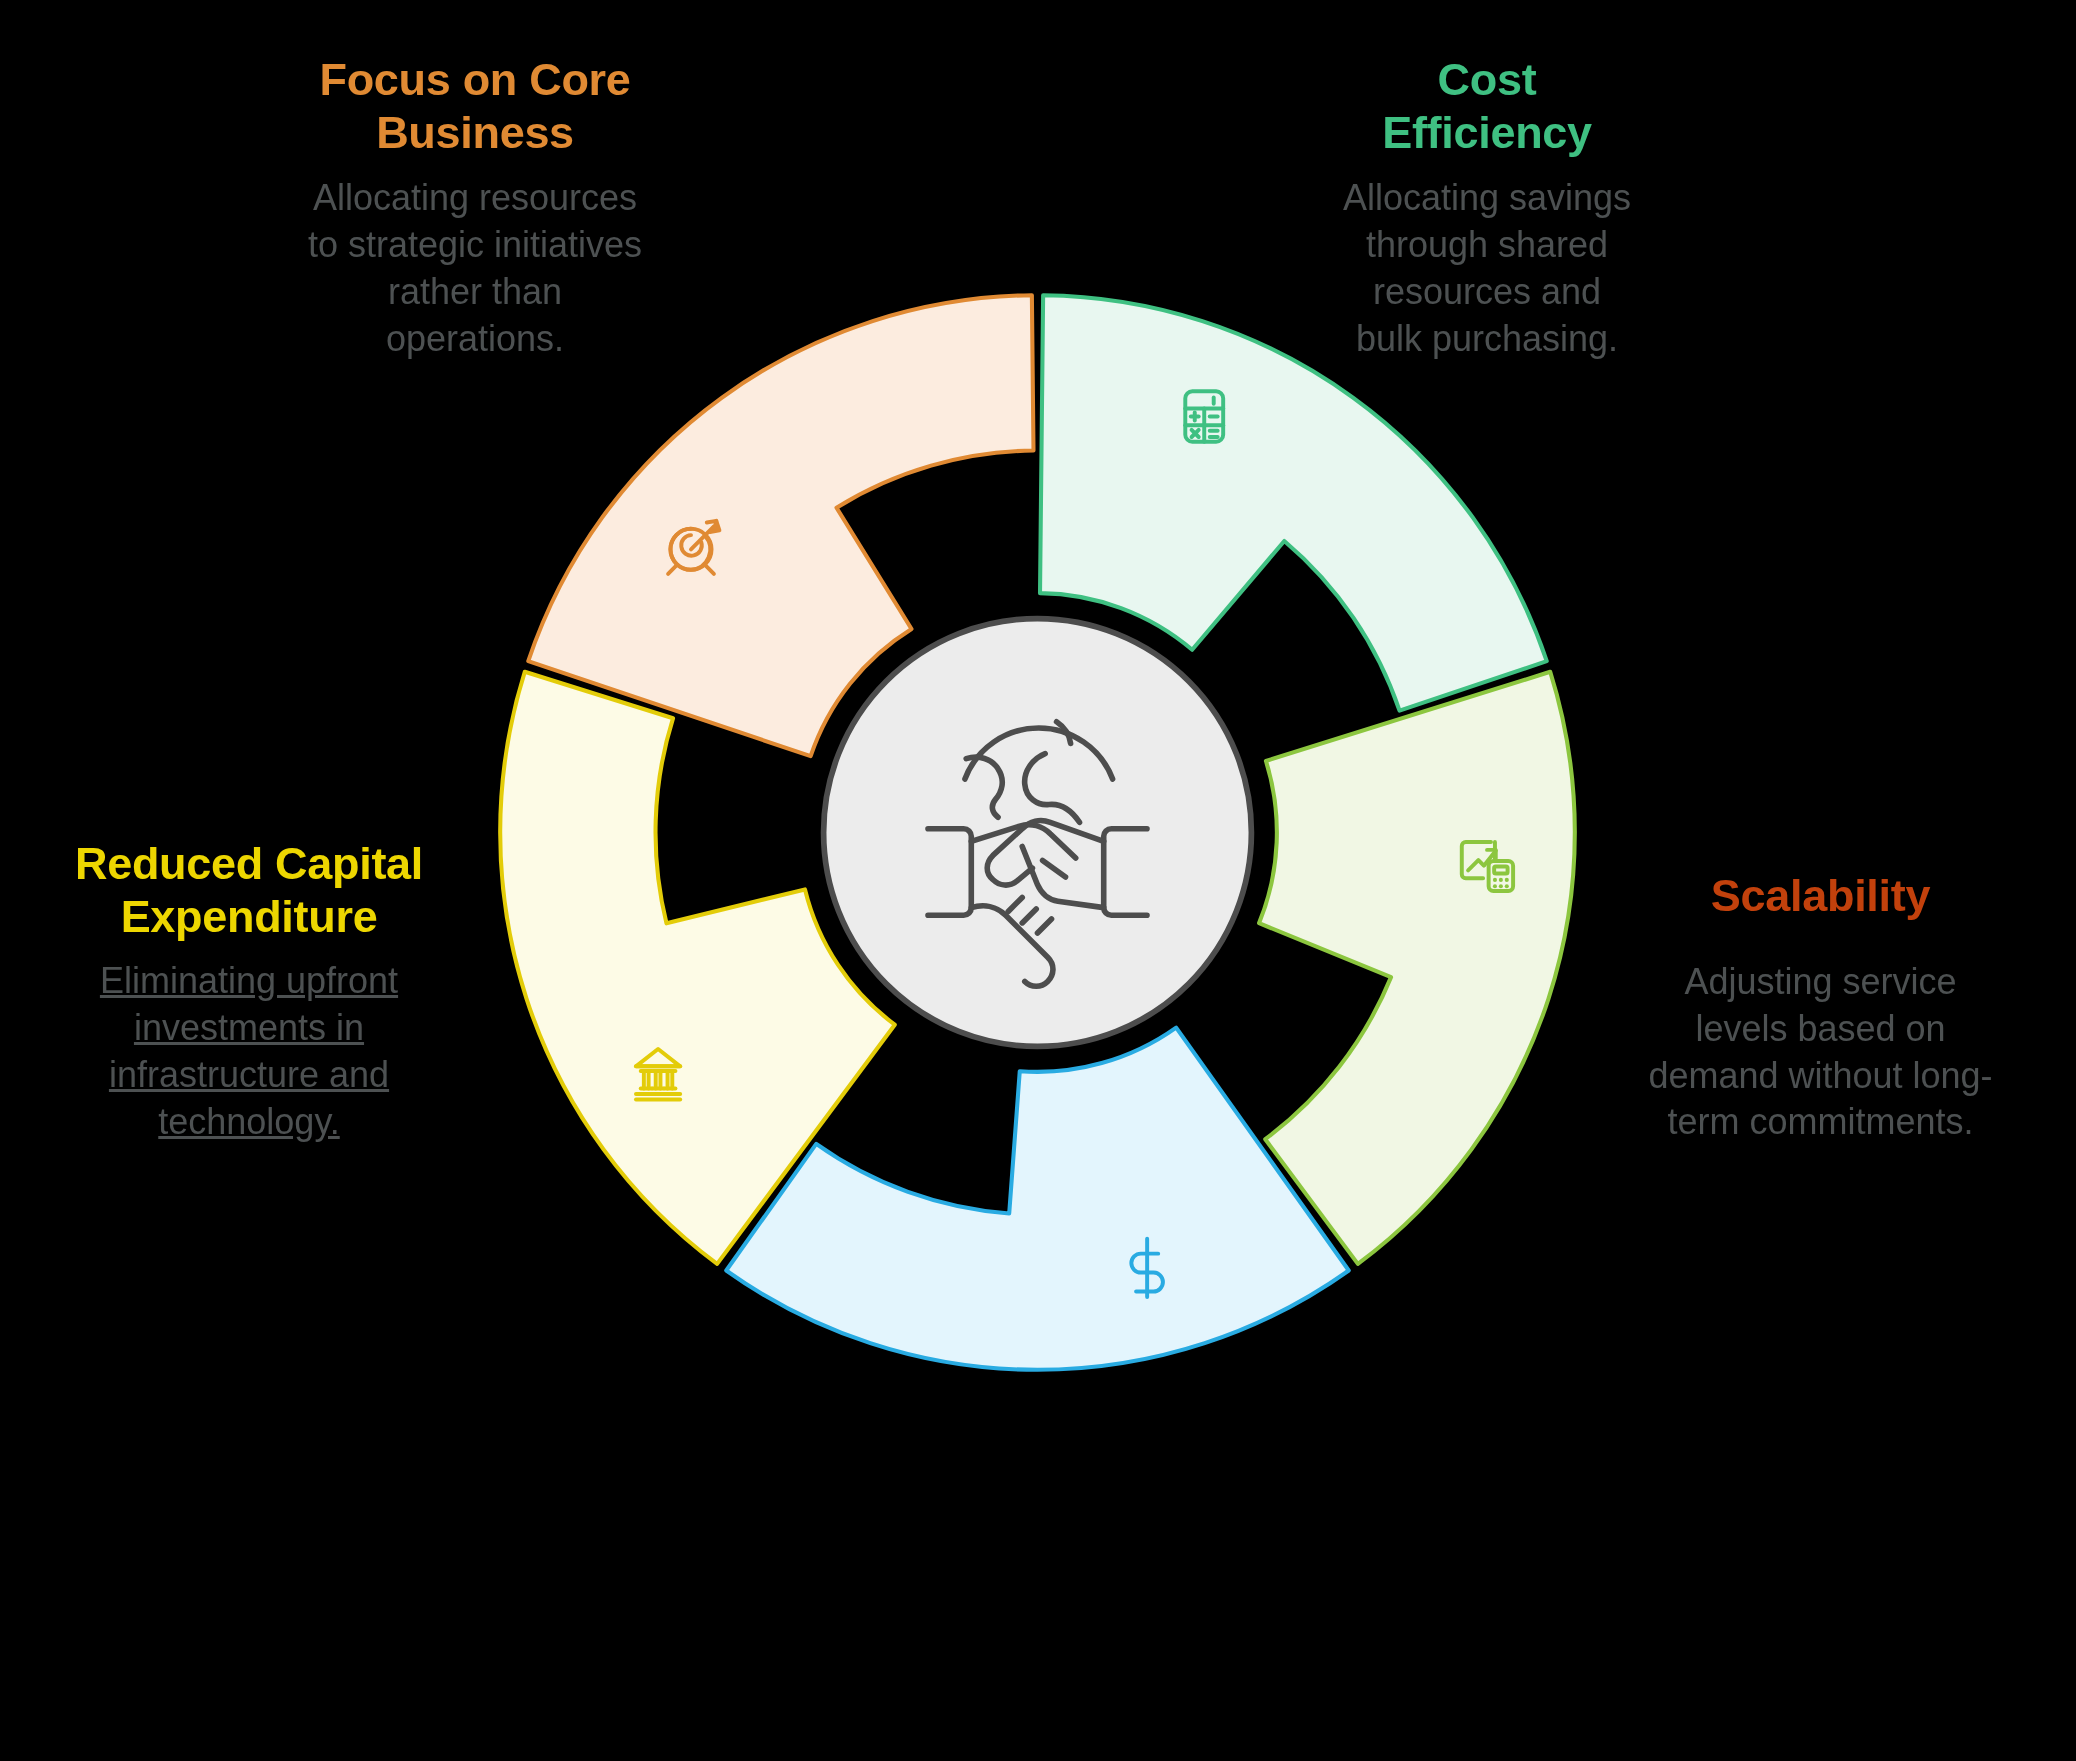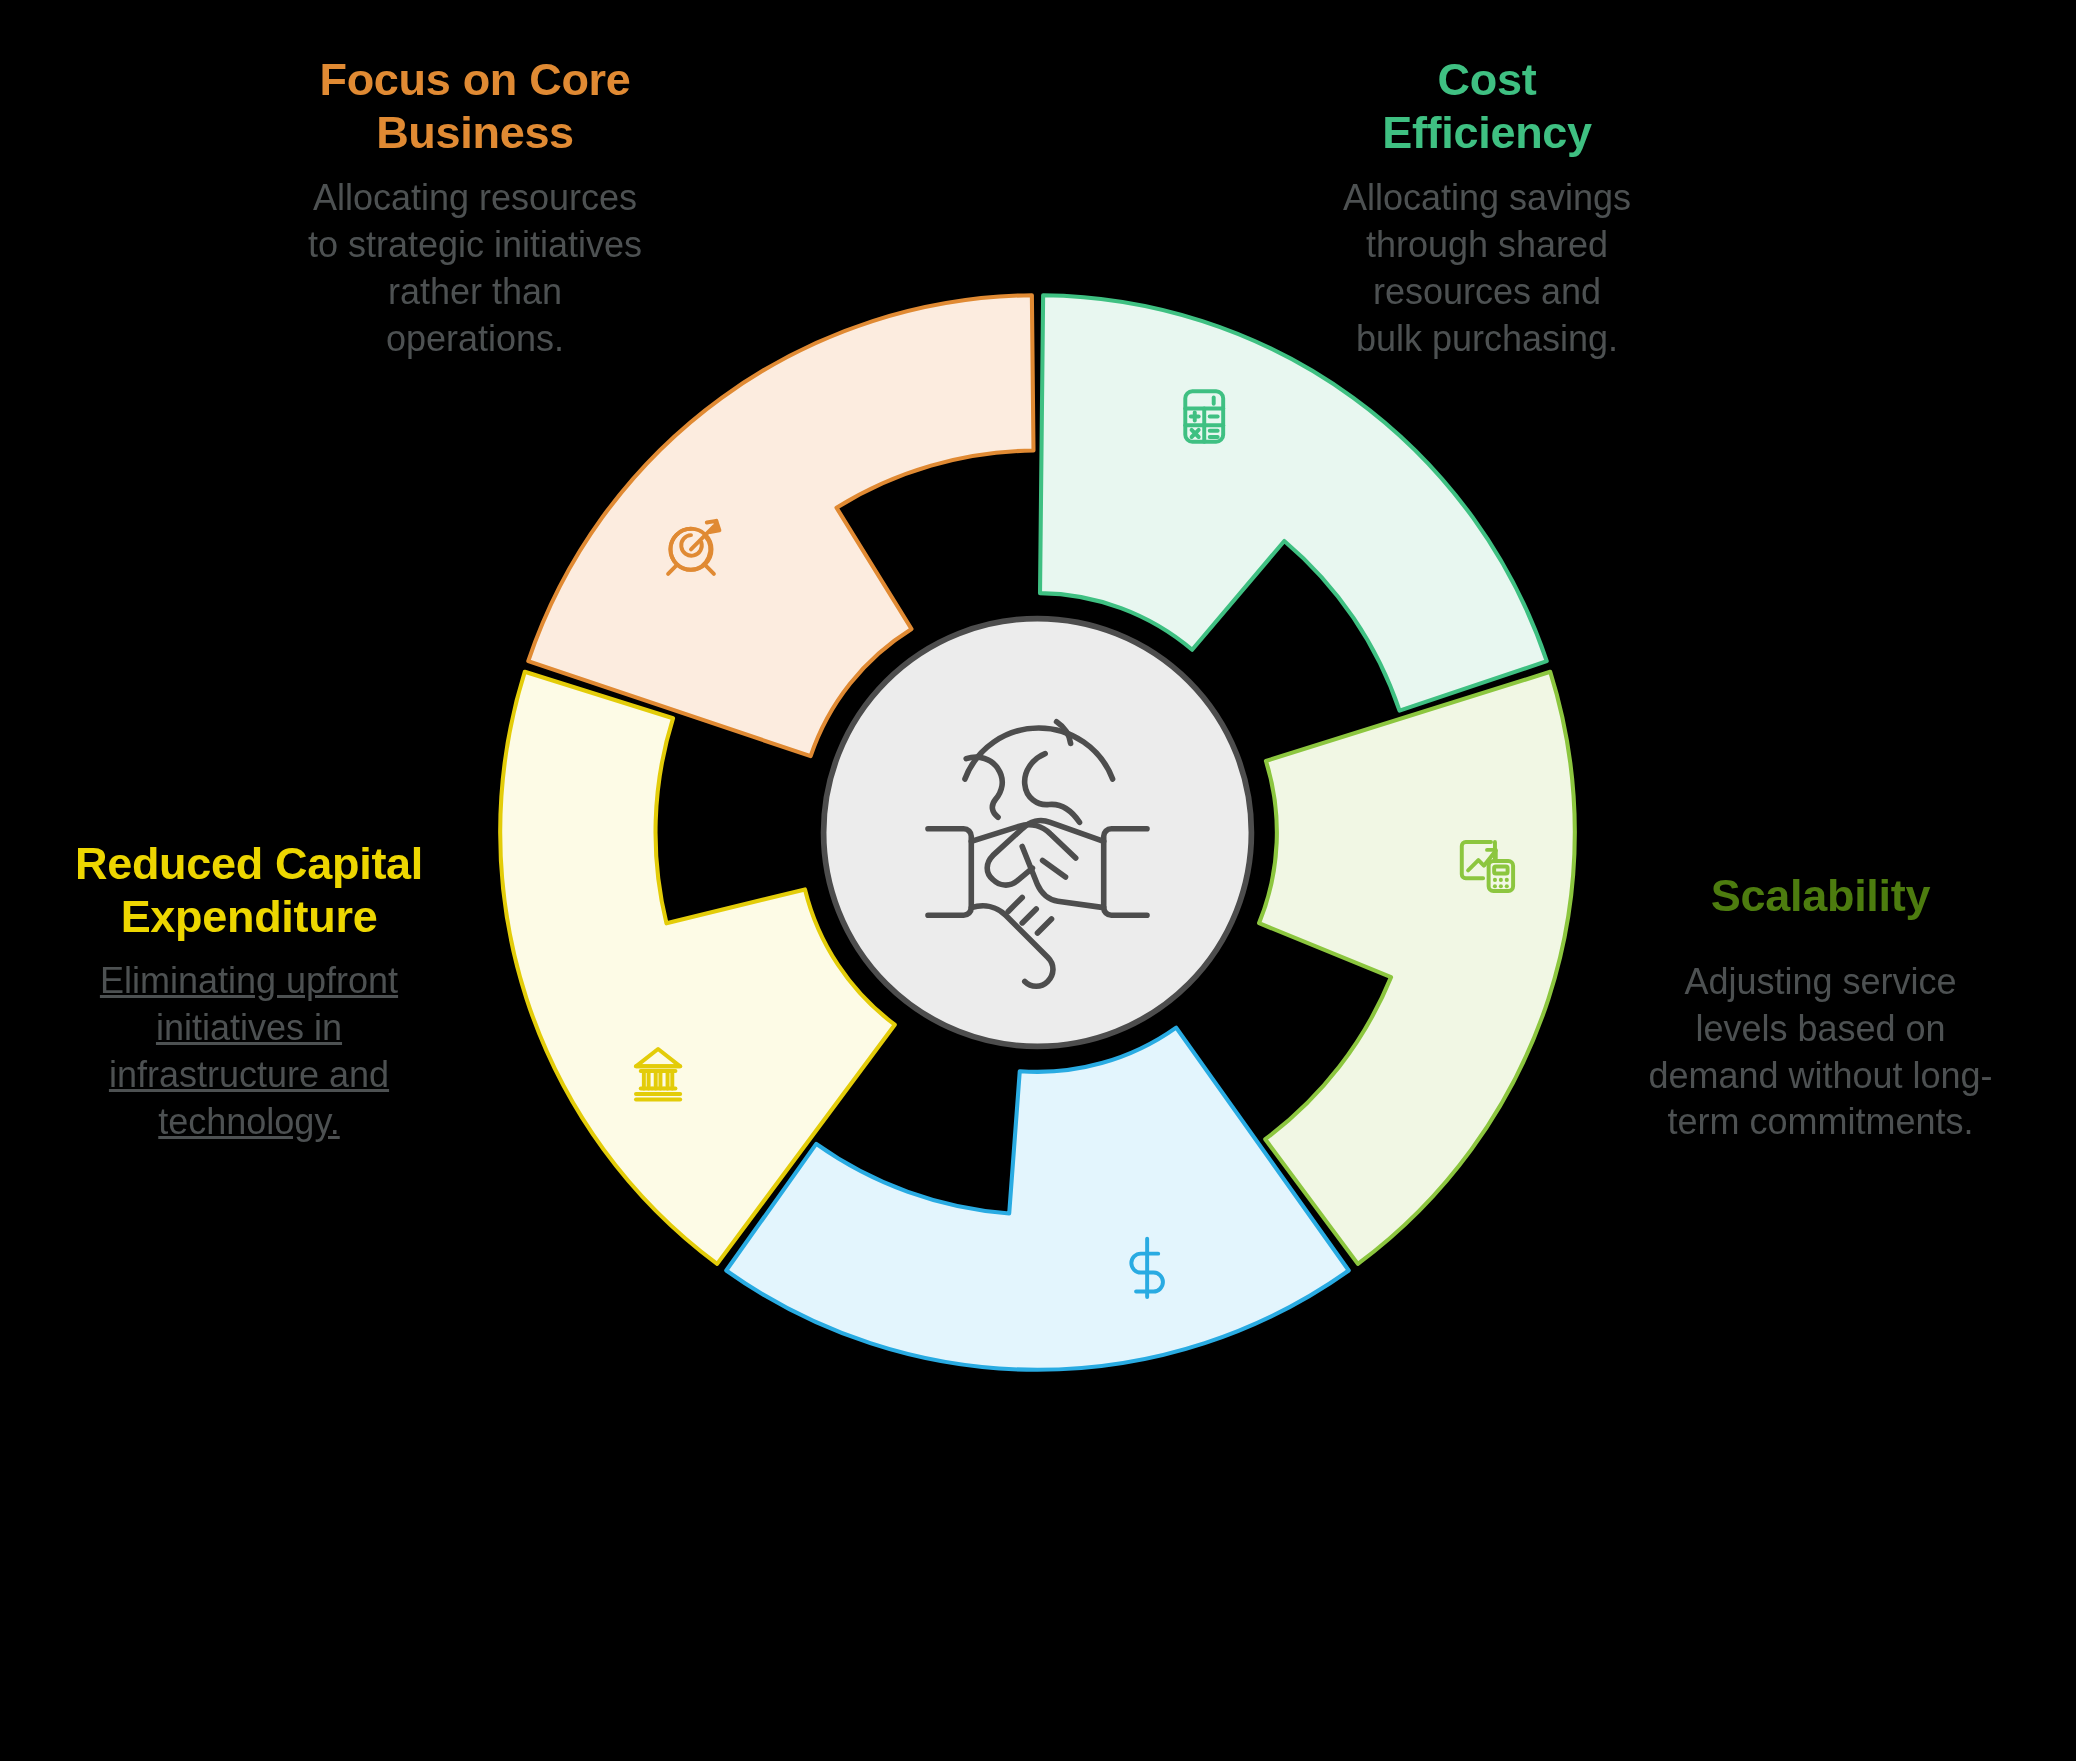--- a/index.html
+++ b/index.html
@@ -124,28 +124,28 @@
     </div>
   </div>
 
   <div class="block" id="block-capex">
     <div class="title" style="color:#edd600">
       <span>Reduced Capital</span><br>
       <span>Expenditure</span>
     </div>
     <div class="desc">
       <span>Eliminating upfront</span><br>
-      <span>initiatives in</span><br>
+      <span>investments in</span><br>
       <span>infrastructure and</span><br>
       <span>technology.</span>
     </div>
   </div>
 
   <div class="block" id="block-scalability">
-    <div class="title" style="color:#4d7c0f">
+    <div class="title" style="color:#c2410c">
       <span>Scalability</span>
     </div>
     <div class="desc">
       <span>Adjusting service</span><br>
       <span>levels based on</span><br>
       <span>demand without long-</span><br>
       <span>term commitments.</span>
     </div>
   </div>
 

